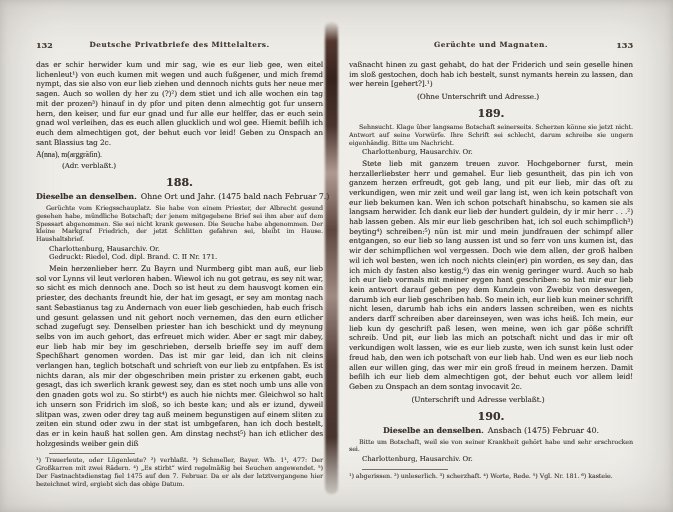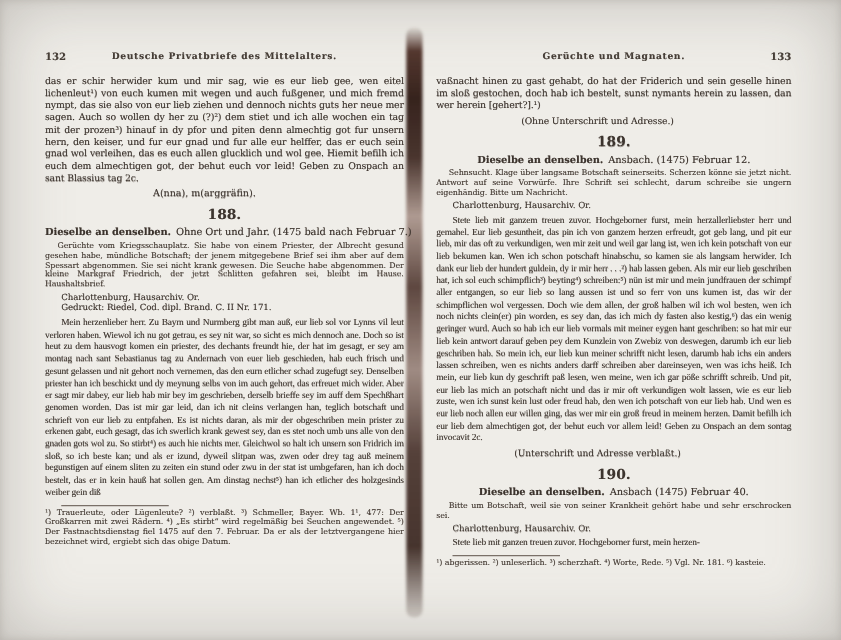--- a/index.html
+++ b/index.html
@@ -31,50 +31,51 @@
   .col * { text-shadow:0.2px 0.2px 0.35px rgba(70,58,50,0.5); }
 
   .pghead { position:relative; height:11px; text-align:center; font-size:7.2px;
             font-weight:bold; letter-spacing:0.6px; color:#463e37; margin-bottom:9px; }
   .pagenum { position:absolute; top:0; font-size:8px; letter-spacing:0; }
   .pn-left { left:0; } .pn-right { right:0; }
 
   .lettertext { font-size:7.4px; line-height:9.7px; text-align:justify;
                 letter-spacing:-0.1px; }
   .indent { text-indent:13px; }
-  .signature { text-align:center; padding-right:32px; font-size:7.6px; margin:3px 0 1px; }
+  .signature { text-align:left; padding-right:32px; font-size:7.6px; margin:3px 0 1px;font-family:Liberation Serif, serif; }
   .adrnote { font-size:7px; padding-left:26px; margin:3px 0 2px; }
   .closing { text-align:center; padding-right:26px; font-size:7.2px; margin:3px 0 2px; }
 
   .secnum { text-align:center; font-size:11px; font-weight:bold; margin:6px 0 3px; }
   .secheading { text-align:center; font-size:7.8px; margin-bottom:3px; white-space:nowrap; }
   .headbold { font-weight:bold; margin-right:4px; }
 
   .regest { font-size:6.2px; line-height:7.7px; text-align:justify; text-indent:10px;
             color:#463d36; margin:1px 0 2px; }
   .archive { font-size:6.8px; line-height:8.6px; padding-left:13px; }
-  .mt2 { margin-top:2px;font-family:Liberation Serif, serif; }
+  .mt2 { margin-top:2px; }
 
   .fnrule { width:86px; border-top:1px solid #7a7068; margin:5px 0 2px 13px; }
   .footnotes { font-size:6.2px; line-height:7.8px; text-align:justify; color:#463d36; }
 </style>
 </head>
 <body>
 
 <div class="scan">
   <div class="gutter"></div>
 
   <div class="col col-left">
     <div class="pghead">
       <span class="pagenum pn-left">132</span>
       <span class="runtitle">Deutsche Privatbriefe des Mittelalters.</span>
     </div>
 
     <div class="lettertext">das er schir herwider kum und mir sag, wie es eur lieb gee, wen eitel lichenleut¹) von euch kumen mit wegen und auch fußgener, und mich fremd nympt, das sie also von eur lieb ziehen und dennoch nichts guts her neue mer sagen. Auch so wollen dy her zu (?)²) dem stiet und ich alle wochen ein tag mit der prozen³) hinauf in dy pfor und piten denn almechtig got fur unsern hern, den keiser, und fur eur gnad und fur alle eur helffer, das er euch sein gnad wol verleihen, das es euch allen glucklich und wol gee. Hiemit befilh ich euch dem almechtigen got, der behut euch vor leid! Geben zu Onspach an sant Blassius tag 2c.</div>
     <div class="signature">A(nna), m(arggräfin).</div>
+    <div class="adrnote">(Adr. verblaßt.)</div>
 
     <div class="secnum">188.</div>
     <div class="secheading">
       <span class="headbold">Dieselbe an denselben.</span><span>Ohne Ort und Jahr. (1475 bald nach Februar 7.)</span>
     </div>
     <div class="regest">Gerüchte vom Kriegsschauplatz. Sie habe von einem Priester, der Albrecht gesund gesehen habe, mündliche Botschaft; der jenem mitgegebene Brief sei ihm aber auf dem Spessart abgenommen. Sie sei nicht krank gewesen. Die Seuche habe abgenommen. Der kleine Markgraf Friedrich, der jetzt Schlitten gefahren sei, bleibt im Hause. Haushaltsbrief.</div>
     <div class="archive">Charlottenburg, Hausarchiv. Or.</div>
     <div class="archive">Gedruckt: Riedel, Cod. dipl. Brand. C. II Nr. 171.</div>
     <div class="lettertext indent mt2">Mein herzenlieber herr. Zu Bayrn und Nurmberg gibt man auß, eur lieb sol vor Lynns vil leut verloren haben. Wiewol ich nu got getrau, es sey nit war, so sicht es mich dennoch ane. Doch so ist heut zu dem hausvogt komen ein priester, des dechants freundt hie, der hat im gesagt, er sey am montag nach sant Sebastianus tag zu Andernach von euer lieb geschieden, hab euch frisch und gesunt gelassen und nit gehort noch vernemen, das den eurn etlicher schad zugefugt sey. Denselben priester han ich beschickt und dy meynung selbs von im auch gehort, das erfreuet mich wider. Aber er sagt mir dabey, eur lieb hab mir bey im geschrieben, derselb brieffe sey im auff dem Spechßhart genomen worden. Das ist mir gar leid, dan ich nit cleins verlangen han, teglich botschaft und schrieft von eur lieb zu entpfahen. Es ist nichts daran, als mir der obgeschriben mein prister zu erkenen gabt, euch gesagt, das ich swerlich krank gewest sey, dan es stet noch umb uns alle von den gnaden gots wol zu. So stirbt⁴) es auch hie nichts mer. Gleichwol so halt ich unsern son Fridrich im sloß, so ich beste kan; und als er izund, dyweil slitpan was, zwen oder drey tag auß meinem begunstigen auf einem sliten zu zeiten ein stund oder zwu in der stat ist umbgefaren, han ich doch bestelt, das er in kein hauß hat sollen gen. Am dinstag nechst⁵) han ich etlicher des holzgesinds weiber gein diß</div>
 
@@ -85,32 +86,28 @@
   <div class="col col-right">
     <div class="pghead">
       <span class="runtitle">Gerüchte und Magnaten.</span>
       <span class="pagenum pn-right">133</span>
     </div>
 
     <div class="lettertext">vaßnacht hinen zu gast gehabt, do hat der Friderich und sein geselle hinen im sloß gestochen, doch hab ich bestelt, sunst nymants herein zu lassen, dan wer herein [gehert?].¹)</div>
     <div class="closing">(Ohne Unterschrift und Adresse.)</div>
 
     <div class="secnum">189.</div>
-    <div class="secheading">
-      <span class="headbold">Dieselbe an denselben.</span><span>Ansbach. (1475) Februar 12.</span>
-    </div>
     <div class="regest">Sehnsucht. Klage über langsame Botschaft seinerseits. Scherzen könne sie jetzt nicht. Antwort auf seine Vorwürfe. Ihre Schrift sei schlecht, darum schreibe sie ungern eigenhändig. Bitte um Nachricht.</div>
     <div class="archive">Charlottenburg, Hausarchiv. Or.</div>
     <div class="lettertext indent mt2">Stete lieb mit ganzem treuen zuvor. Hochgeborner furst, mein herzallerliebster herr und gemahel. Eur lieb gesuntheit, das pin ich von ganzem herzen erfreudt, got geb lang, und pit eur lieb, mir das oft zu verkundigen, wen mir zeit und weil gar lang ist, wen ich kein potschaft von eur lieb bekumen kan. Wen ich schon potschaft hinabschu, so kamen sie als langsam herwider. Ich dank eur lieb der hundert guldein, dy ir mir herr . . .²) hab lassen geben. Als mir eur lieb geschriben hat, ich sol euch schimpflich³) beyting⁴) schreiben:⁵) nün ist mir und mein jundfrauen der schimpf aller entgangen, so eur lieb so lang aussen ist und so ferr von uns kumen ist, das wir der schimpflichen wol vergessen. Doch wie dem allen, der groß halben wil ich wol besten, wen ich noch nichts clein(er) pin worden, es sey dan, das ich mich dy fasten also kestig,⁶) das ein wenig geringer wurd. Auch so hab ich eur lieb vormals mit meiner eygen hant geschriben: so hat mir eur lieb kein antwort darauf geben pey dem Kunzlein von Zwebiz von deswegen, darumb ich eur lieb geschriben hab. So mein ich, eur lieb kun meiner schrifft nicht lesen, darumb hab ichs ein anders lassen schreiben, wen es nichts anders darff schreiben aber dareinseyen, wen was ichs heiß. Ich mein, eur lieb kun dy geschrift paß lesen, wen meine, wen ich gar pöße schrifft schreib. Und pit, eur lieb las mich an potschaft nicht und das ir mir oft verkundigen wolt lassen, wie es eur lieb zuste, wen ich sunst kein lust oder freud hab, den wen ich potschaft von eur lieb hab. Und wen es eur lieb noch allen eur willen ging, das wer mir ein groß freud in meinem herzen. Damit befilh ich eur lieb dem almechtigen got, der behut euch vor allem leid! Geben zu Onspach an dem sontag invocavit 2c.</div>
     <div class="closing">(Unterschrift und Adresse verblaßt.)</div>
 
     <div class="secnum">190.</div>
     <div class="secheading">
       <span class="headbold">Dieselbe an denselben.</span><span>Ansbach (1475) Februar 40.</span>
     </div>
     <div class="regest">Bitte um Botschaft, weil sie von seiner Krankheit gehört habe und sehr erschrocken sei.</div>
     <div class="archive">Charlottenburg, Hausarchiv. Or.</div>
-    <div class="lettertext indent mt2">Stete lieb mit ganzen treuen zuvor. Hochgeborner furst, mein herzen-</div>
 
     <div class="fnrule"></div>
     <div class="footnotes">¹) abgerissen. ²) unleserlich. ³) scherzhaft. ⁴) Worte, Rede. ⁵) Vgl. Nr. 181. ⁶) kasteie.</div>
   </div>
 </div>
 
 </body></html>

